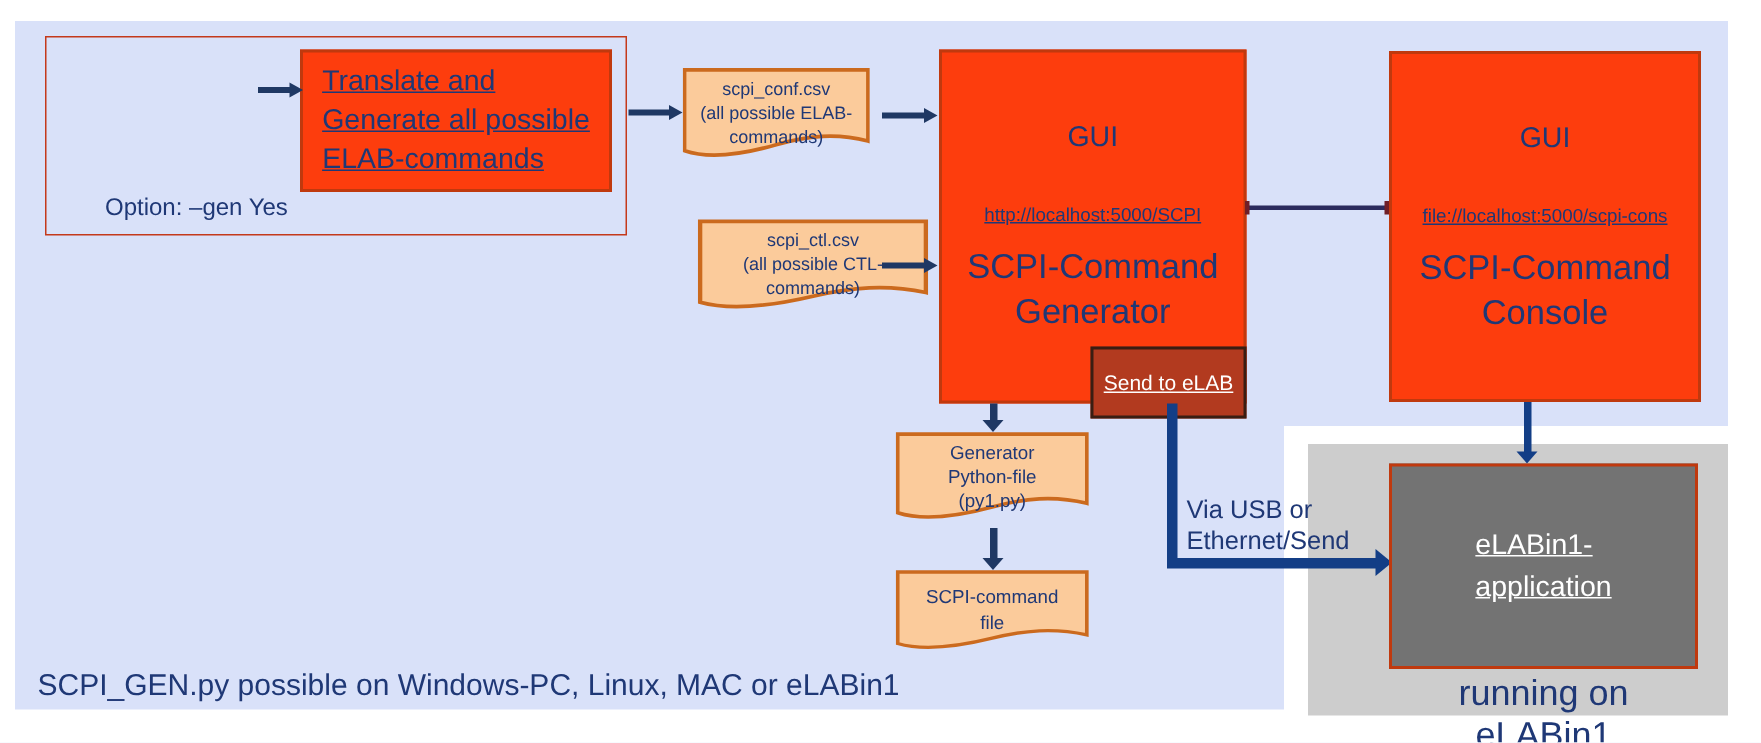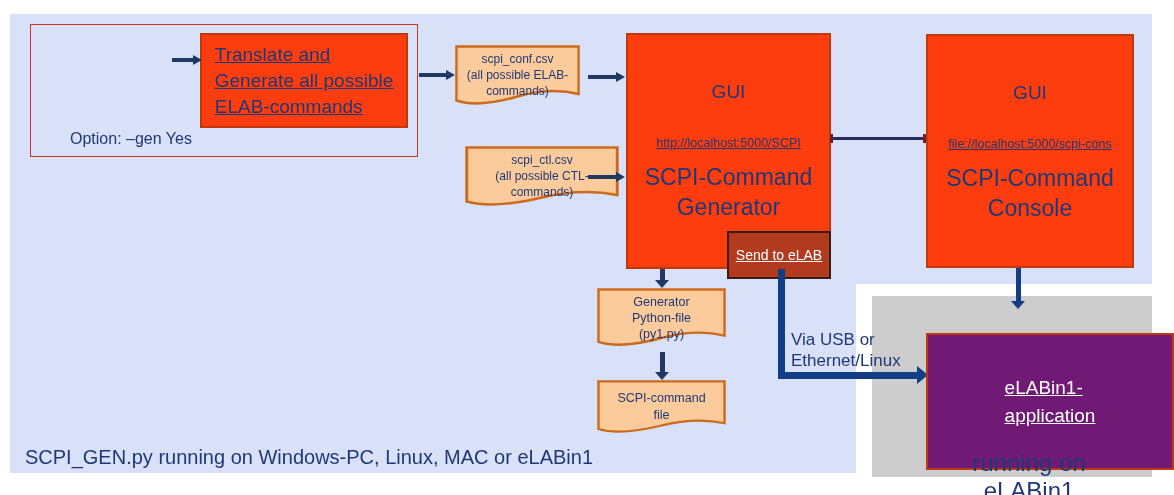--- a/index.html
+++ b/index.html
@@ -142,26 +142,26 @@
 file</div>
   </div>
 
   <div>
     <div class="abs thick" style="left:778px;top:269px;width:7px;height:109px;"></div>
     <div class="abs thick" style="left:778px;top:372px;width:140px;height:7px;"></div>
     <div class="ah-r-big" style="left:917px;top:366px;"></div>
   </div>
 
   <div class="abs pre" style="left:791px;top:329px;font-size:17px;line-height:21px;">Via USB or
-Ethernet/Linux</div>
+Ethernet/Send</div>
 
   <div>
     <div class="abs thick" style="left:1016px;top:268px;width:5px;height:35px;"></div>
     <div class="ah-d-big" style="left:1011px;top:301px;"></div>
   </div>
 
-  <div class="abs flexc pre whitetext" style="left:926px;top:309px;width:248px;height:137px;background:#701a75;border:2px solid #C0390E;box-sizing:border-box;font-size:19px;line-height:28px;margin-top:24px;">eLABin1-
+  <div class="abs flexc pre whitetext" style="left:926px;top:309px;width:206px;height:137px;background:#737373;border:2px solid #C0390E;box-sizing:border-box;font-size:19px;line-height:28px;">eLABin1-
 application</div>
 
   <div class="abs" style="left:926px;top:449px;width:206px;text-align:center;font-size:24px;">running on eLABin1</div>
-  <div class="abs" style="left:25px;top:446px;font-size:20px;">SCPI_GEN.py running on Windows-PC, Linux, MAC or eLABin1</div>
+  <div class="abs" style="left:25px;top:446px;font-size:20px;">SCPI_GEN.py possible on Windows-PC, Linux, MAC or eLABin1</div>
 
 </div>
 
 </body></html>

